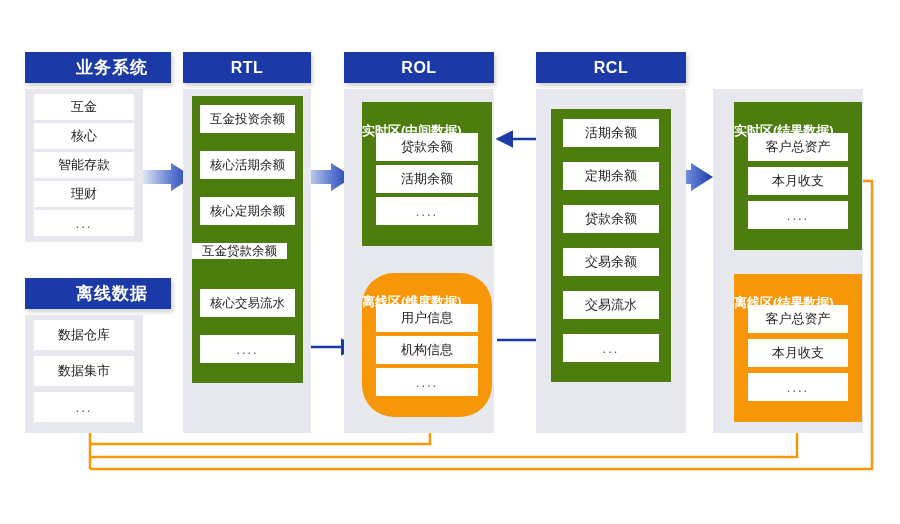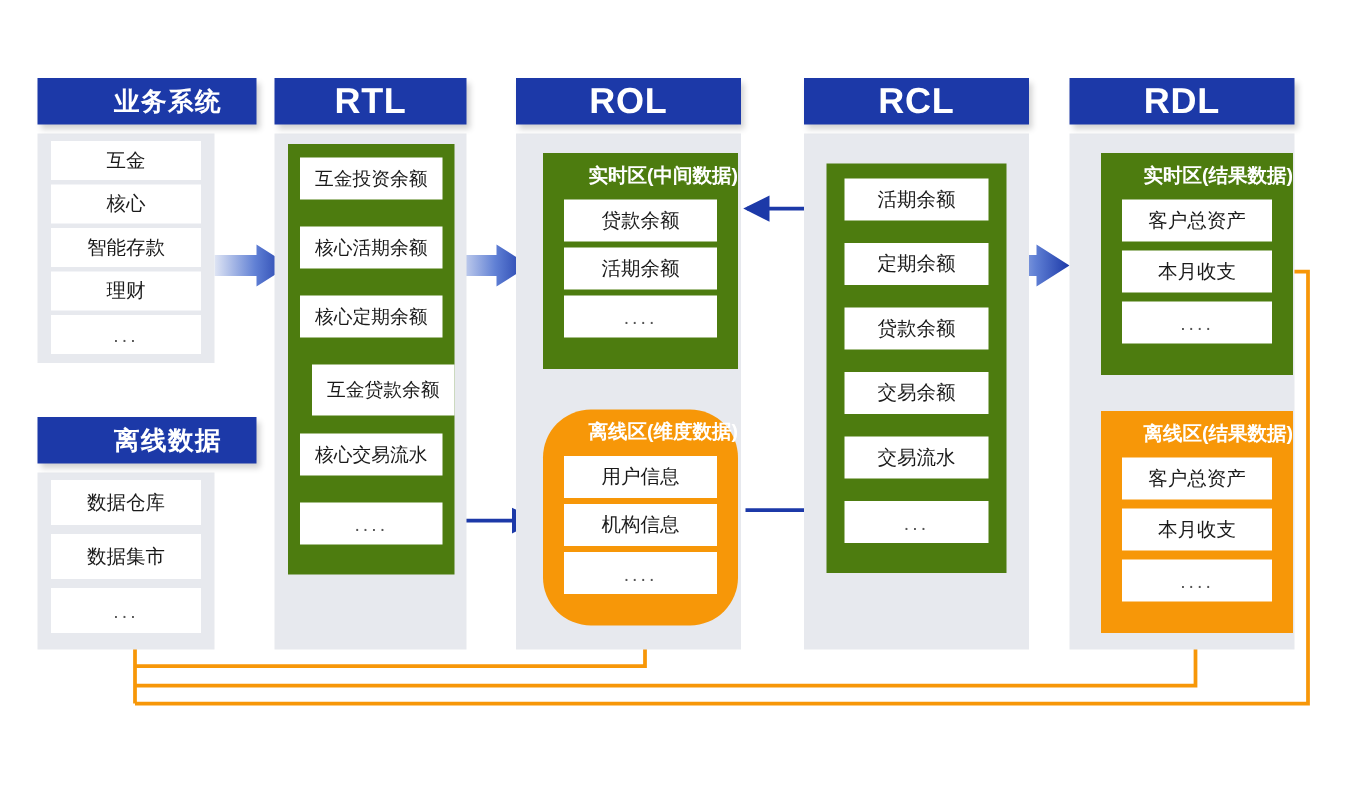--- a/index.html
+++ b/index.html
@@ -9,21 +9,21 @@
     overflow:hidden;position:relative;
   }
   #stage{position:absolute;left:0;top:0;width:900px;height:524px;}
 
   
   .col{position:absolute;}
   .col-header{
     position:absolute;left:0;top:0;height:31px;width:100%;
     background:#1c39a8;color:#fff;
     display:flex;align-items:center;justify-content:center;
-    font-weight:bold;font-size:24px;letter-spacing:.5px;
+    font-weight:bold;font-size:16px;letter-spacing:.5px;
     box-shadow:2px 3px 4px rgba(0,0,0,.18);
     z-index:6;
   }
   .col-header.cjk{font-size:17px;letter-spacing:1px;padding-left:28px;}
   .col-body{
     position:absolute;left:0;top:37px;width:100%;
     background:#e7e9ee;
   }
 
   
@@ -33,22 +33,22 @@
     font-size:13px;box-sizing:border-box;
   }
   .chip.dots{color:#555;letter-spacing:2px;font-size:13px;}
 
   
   .panel{position:absolute;box-sizing:border-box;}
   .panel.blue{background:#4d7c0f;}
   .panel.orange{background:#f79708;}
   .panel-title{
     color:#ffffff;font-weight:bold;font-size:13px;
-    text-align:right;letter-spacing:0px;
-    padding-top:6px;
+    text-align:left;letter-spacing:0px;
+    padding-top:20px;
   }
   .stack{position:absolute;left:0;right:0;}
 
   
   svg.wires{position:absolute;left:0;top:0;width:900px;height:524px;overflow:visible;}
   .ln-blue{stroke:#1c39a8;stroke-width:2.5;fill:none;}
   .ln-orange{stroke:#f79708;stroke-width:2.5;fill:none;}
 </style>
 </head>
 <body>
@@ -131,21 +131,21 @@
   </div>
 
   <div class="col" style="left:183px;top:52px;width:128px;height:381px;">
     <div class="col-header">RTL</div>
     <div class="col-body" style="height:344px;"></div>
     <div class="panel blue" style="left:9px;top:44px;width:111px;height:287px;">
       <div class="stack" style="top:0;">
         <div class="chip" style="position:absolute;left:8px;top:9px;width:95px;height:28px;font-size:12.5px;">互金投资余额</div>
         <div class="chip" style="position:absolute;left:8px;top:55px;width:95px;height:28px;font-size:12.5px;">核心活期余额</div>
         <div class="chip" style="position:absolute;left:8px;top:101px;width:95px;height:28px;font-size:12.5px;">核心定期余额</div>
-        <div class="chip" style="position:absolute;left:16px;top:147px;width:95px;height:34px;font-size:12.5px;">互金贷款余额</div>
+        <div class="chip" style="position:absolute;left:0;top:147px;width:95px;height:16px;font-size:12.5px;">互金贷款余额</div>
         <div class="chip" style="position:absolute;left:8px;top:193px;width:95px;height:28px;font-size:12.5px;">核心交易流水</div>
         <div class="chip dots" style="position:absolute;left:8px;top:239px;width:95px;height:28px;">....</div>
       </div>
     </div>
   </div>
 
   <div class="col" style="left:344px;top:52px;width:150px;height:381px;">
     <div class="col-header">ROL</div>
     <div class="col-body" style="height:344px;"></div>
 
@@ -171,21 +171,20 @@
       <div class="chip" style="position:absolute;left:12px;top:10px;width:96px;height:28px;">活期余额</div>
       <div class="chip" style="position:absolute;left:12px;top:53px;width:96px;height:28px;">定期余额</div>
       <div class="chip" style="position:absolute;left:12px;top:96px;width:96px;height:28px;">贷款余额</div>
       <div class="chip" style="position:absolute;left:12px;top:182px;width:96px;height:28px;">交易流水</div>
       <div class="chip" style="position:absolute;left:12px;top:139px;width:96px;height:28px;">交易余额</div>
       <div class="chip dots" style="position:absolute;left:12px;top:225px;width:96px;height:28px;">...</div>
     </div>
   </div>
 
   <div class="col" style="left:713px;top:52px;width:150px;height:381px;">
-    <div class="col-header">RDL</div>
     <div class="col-body" style="height:344px;"></div>
 
     <div class="panel blue" style="left:21px;top:50px;width:128px;height:148px;">
       <div class="panel-title">实时区(结果数据)</div>
       <div class="chip" style="position:absolute;left:14px;top:31px;width:100px;height:28px;">客户总资产</div>
       <div class="chip" style="position:absolute;left:14px;top:65px;width:100px;height:28px;">本月收支</div>
       <div class="chip dots" style="position:absolute;left:14px;top:99px;width:100px;height:28px;">....</div>
     </div>
 
     <div class="panel orange" style="left:21px;top:222px;width:128px;height:148px;">

